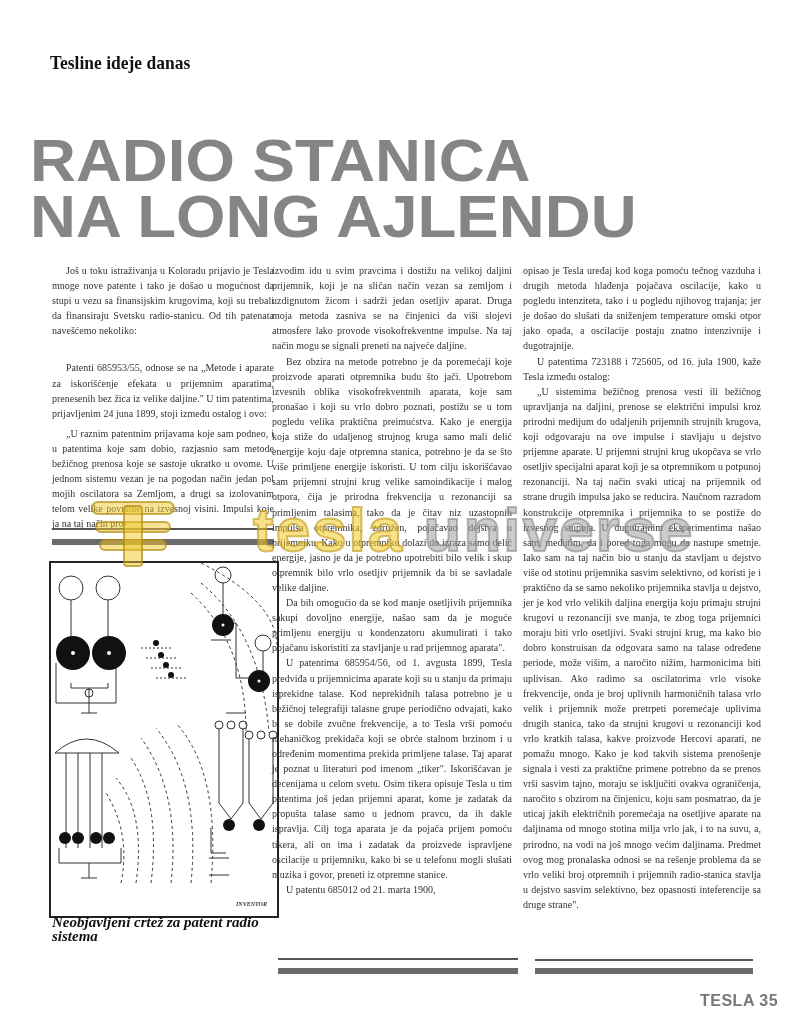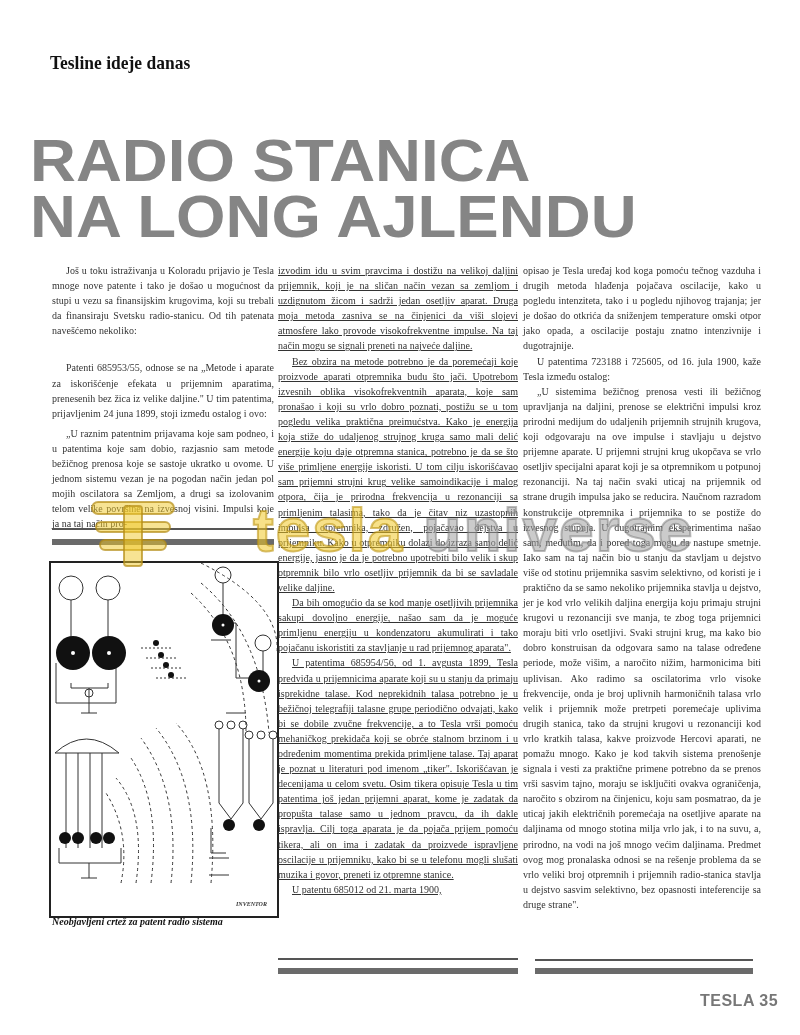--- a/index.html
+++ b/index.html
@@ -20,33 +20,33 @@
   }
   .headline div { white-space: nowrap; }
   .col {
     position: absolute; top: 263px;
     font-size: 10px; line-height: 15.1px; text-align: justify; color: #333;
     hyphens: manual;
   }
   .col p { margin: 0; text-indent: 14px; }
   .col p.noindent { text-indent: 0; }
   .c1 { left: 52px; width: 222px; }
-  .c2 { left: 278px; width: 240px; text-decoration: underline; }
+  .c2 { left: 272px; width: 240px; }
   .c3 { left: 523px; width: 238px; }
   .rule-thin { position: absolute; height: 2px; background: #555; }
   .rule-thick { position: absolute; height: 6px; background: #6a6a6a; }
   .figure {
     position: absolute; left: 49px; top: 561px; width: 226px; height: 353px;
     border: 2px solid #222; background: #fff;
   }
   .figure svg { display: block; }
   .caption {
     position: absolute; left: 52px; top: 915px; width: 225px;
     font-family: "Liberation Serif", serif; font-style: italic; font-weight: bold;
-    font-size: 10px; line-height: 14px; color: #111;
+    font-size: 15px; line-height: 14px; color: #111;
   }
   .folio {
     position: absolute; left: 700px; top: 992px;
     font-family: "Liberation Sans", sans-serif; font-weight: bold; font-size: 16px; color: #777;
     letter-spacing: 0.5px;
   }
   .watermark {
     position: absolute; left: 88px; top: 500px; width: 700px; height: 70px; pointer-events: none;
   }
   .wm-text {
@@ -161,21 +161,21 @@
   <p class="noindent">izvodim idu u svim pravcima i dostižu na velikoj daljini prijemnik, koji je na sličan način vezan sa zemljom i uzdignutom žicom i sadrži jedan osetljiv aparat. Druga moja metoda zasniva se na činjenici da viši slojevi atmosfere lako provode visokofrekventne impulse. Na taj način mogu se signali preneti na najveće daljine.</p>
   <p>Bez obzira na metode potrebno je da poremećaji koje proizvode aparati otpremnika budu što jači. Upotrebom izvesnih oblika visokofrekventnih aparata, koje sam pronašao i koji su vrlo dobro poznati, postižu se u tom pogledu velika praktična preimućstva. Kako je energija koja stiže do udaljenog strujnog kruga samo mali delić energije koju daje otpremna stanica, potrebno je da se što više primljene energije iskoristi. U tom cilju iskorišćavao sam prijemni strujni krug velike samoindikacije i malog otpora, čija je prirodna frekvencija u rezonanciji sa primljenim talasima, tako da je čitav niz uzastopnih impulsa otpremnika, združen, pojačavao dejstva u prijemniku. Kako u otpremniku dolazi do izraza samo delić energije, jasno je da je potrebno upotrebiti bilo velik i skup otpremnik bilo vrlo osetljiv prijemnik da bi se savladale velike daljine.</p>
   <p>Da bih omogućio da se kod manje osetljivih prijemnika sakupi dovoljno energije, našao sam da je moguće primljenu energiju u kondenzatoru akumulirati i tako pojačanu iskoristiti za stavljanje u rad prijemnog aparata".</p>
   <p>U patentima 685954/56, od 1. avgusta 1899, Tesla predviđa u prijemnicima aparate koji su u stanju da primaju isprekidne talase. Kod neprekidnih talasa potrebno je u bežičnoj telegrafiji talasne grupe periodično odvajati, kako bi se dobile zvučne frekvencije, a to Tesla vrši pomoću mehaničkog prekidača koji se obrće stalnom brzinom i u određenim momentima prekida primljene talase. Taj aparat je poznat u literaturi pod imenom „tiker". Iskorišćavan je decenijama u celom svetu. Osim tikera opisuje Tesla u tim patentima još jedan prijemni aparat, kome je zadatak da propušta talase samo u jednom pravcu, da ih dakle ispravlja. Cilj toga aparata je da pojača prijem pomoću tikera, ali on ima i zadatak da proizvede ispravljene oscilacije u prijemniku, kako bi se u telefonu mogli slušati muzika i govor, preneti iz otpremne stanice.</p>
   <p>U patentu 685012 od 21. marta 1900,</p>
 </div>
 <div class="rule-thin" style="left:278px; top:958px; width:240px;"></div>
 <div class="rule-thick" style="left:278px; top:968px; width:240px;"></div>
 
 <div class="col c3">
-  <p class="noindent">opisao je Tesla uređaj kod koga pomoću tečnog vazduha i drugih metoda hlađenja pojačava oscilacije, kako u pogledu intenziteta, tako i u pogledu njihovog trajanja; jer je došao do otkrića da sniženjem temperature omski otpor jako opada, a oscilacije postaju znatno intenzivnije i dugotrajnije.</p>
+  <p class="noindent">opisao je Tesla uređaj kod koga pomoću tečnog vazduha i drugih metoda hlađenja pojačava oscilacije, kako u pogledu intenziteta, tako i u pogledu njihovog trajanja; jer je došao do slušati da sniženjem temperature omski otpor jako opada, a oscilacije postaju znatno intenzivnije i dugotrajnije.</p>
   <p>U patentima 723188 i 725605, od 16. jula 1900, kaže Tesla između ostalog:</p>
   <p>„U sistemima bežičnog prenosa vesti ili bežičnog upravljanja na daljini, prenose se električni impulsi kroz prirodni medijum do udaljenih prijemnih strujnih krugova, koji odgovaraju na ove impulse i stavljaju u dejstvo prijemne aparate. U prijemni strujni krug ukopčava se vrlo osetljiv specijalni aparat koji je sa otpremnikom u potpunoj rezonanciji. Na taj način svaki uticaj na prijemnik od strane drugih impulsa jako se reducira. Naučnom razradom konstrukcije otpremnika i prijemnika to se postiže do izvesnog stupnja. U dugotrajnim eksperimentima našao sam, međutim, da i pored toga mogu da nastupe smetnje. Iako sam na taj način bio u stanju da stavljam u dejstvo više od stotinu prijemnika sasvim selektivno, od koristi je i praktično da se samo nekoliko prijemnika stavlja u dejstvo, jer je kod vrlo velikih daljina energija koju primaju strujni krugovi u rezonanciji sve manja, te zbog toga prijemnici moraju biti vrlo osetljivi. Svaki strujni krug, ma kako bio dobro konstruisan da odgovara samo na talase određene periode, može višim, a naročito nižim, harmonicima biti uplivisan. Ako radimo sa oscilatorima vrlo visoke frekvencije, onda je broj uplivnih harmoničnih talasa vrlo velik i prijemnik može pretrpeti poremećaje uplivima drugih stanica, tako da strujni krugovi u rezonanciji kod vrlo kratkih talasa, kakve proizvode Hercovi aparati, ne pomažu mnogo. Kako je kod takvih sistema prenošenje signala i vesti za praktične primene potrebno da se prenos vrši sasvim tajno, moraju se isključiti ovakva ograničenja, naročito s obzirom na činjenicu, koju sam posmatrao, da je uticaj jakih električnih poremećaja na osetljive aparate na daljinama od mnogo stotina milja vrlo jak, i to na suvu, a, prirodno, na vodi na još mnogo većim daljinama. Predmet ovog mog pronalaska odnosi se na rešenje problema da se vrlo veliki broj otpremnih i prijemnih radio-stanica stavlja u dejstvo sasvim selektivno, bez opasnosti inteferencije sa druge strane".</p>
 </div>
 <div class="rule-thin" style="left:535px; top:959px; width:218px;"></div>
 <div class="rule-thick" style="left:535px; top:968px; width:218px;"></div>
 
 <div class="folio">
   <span>TESLA</span>
   <span>35</span>
 </div>

